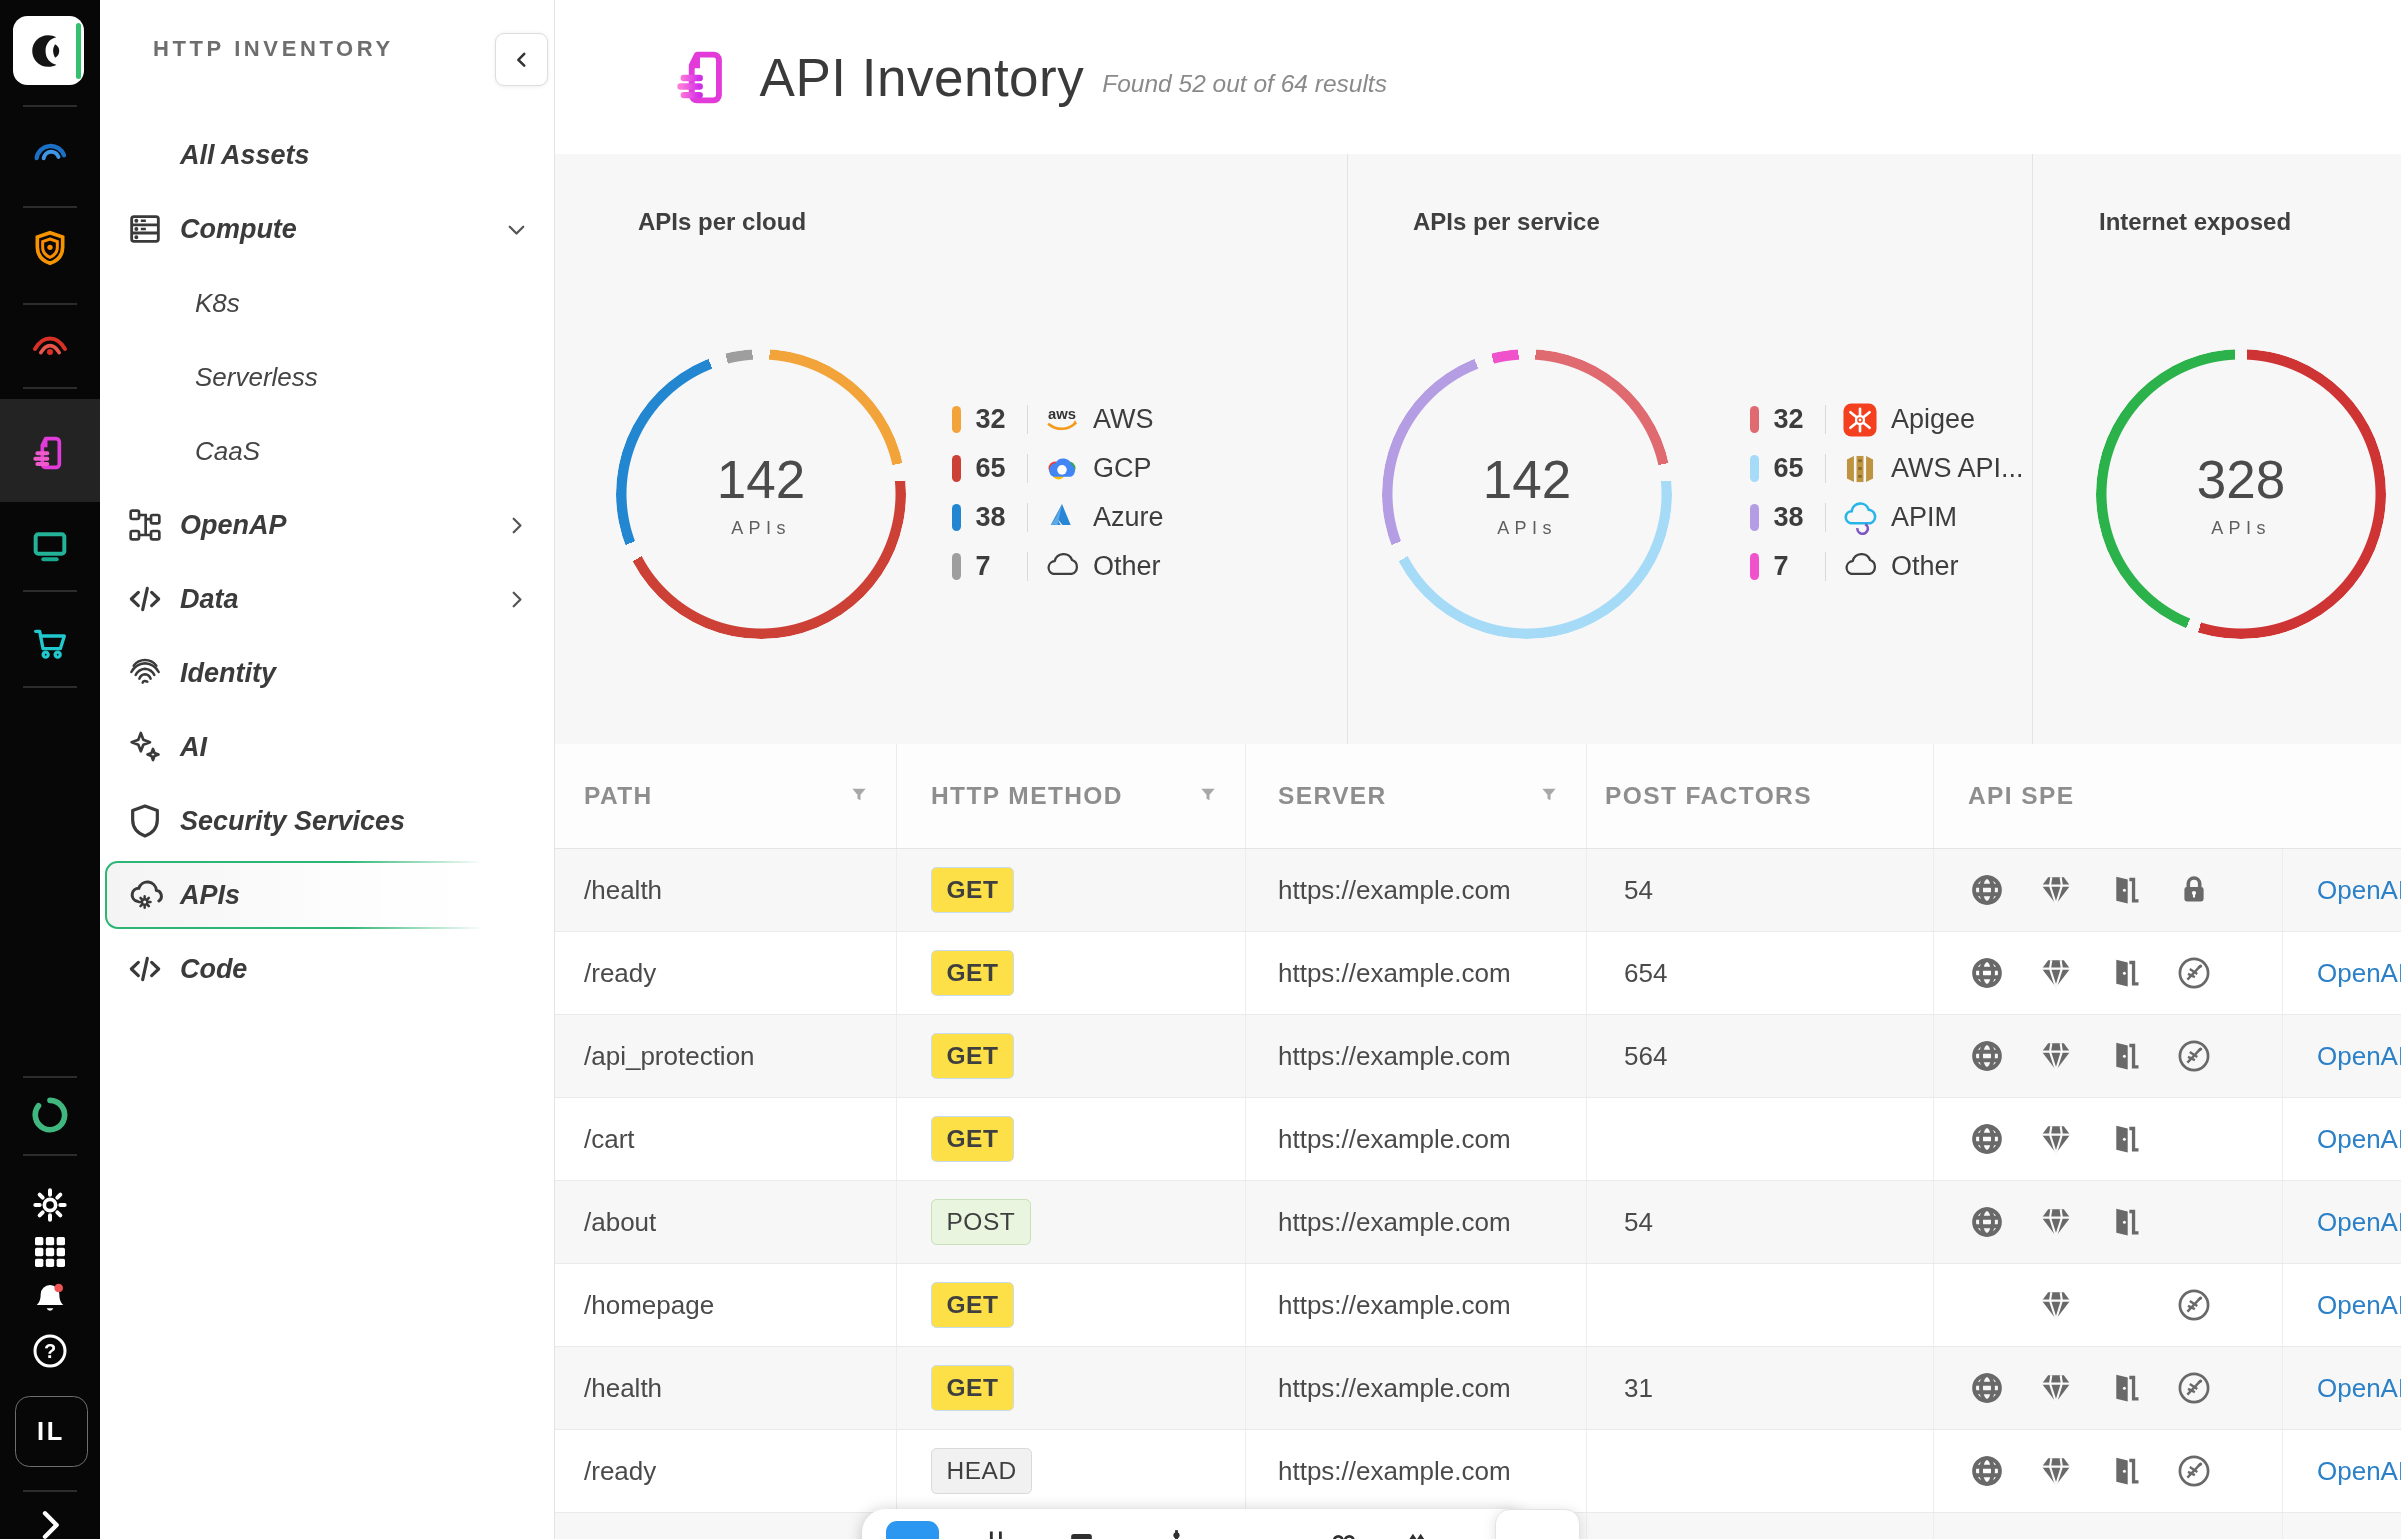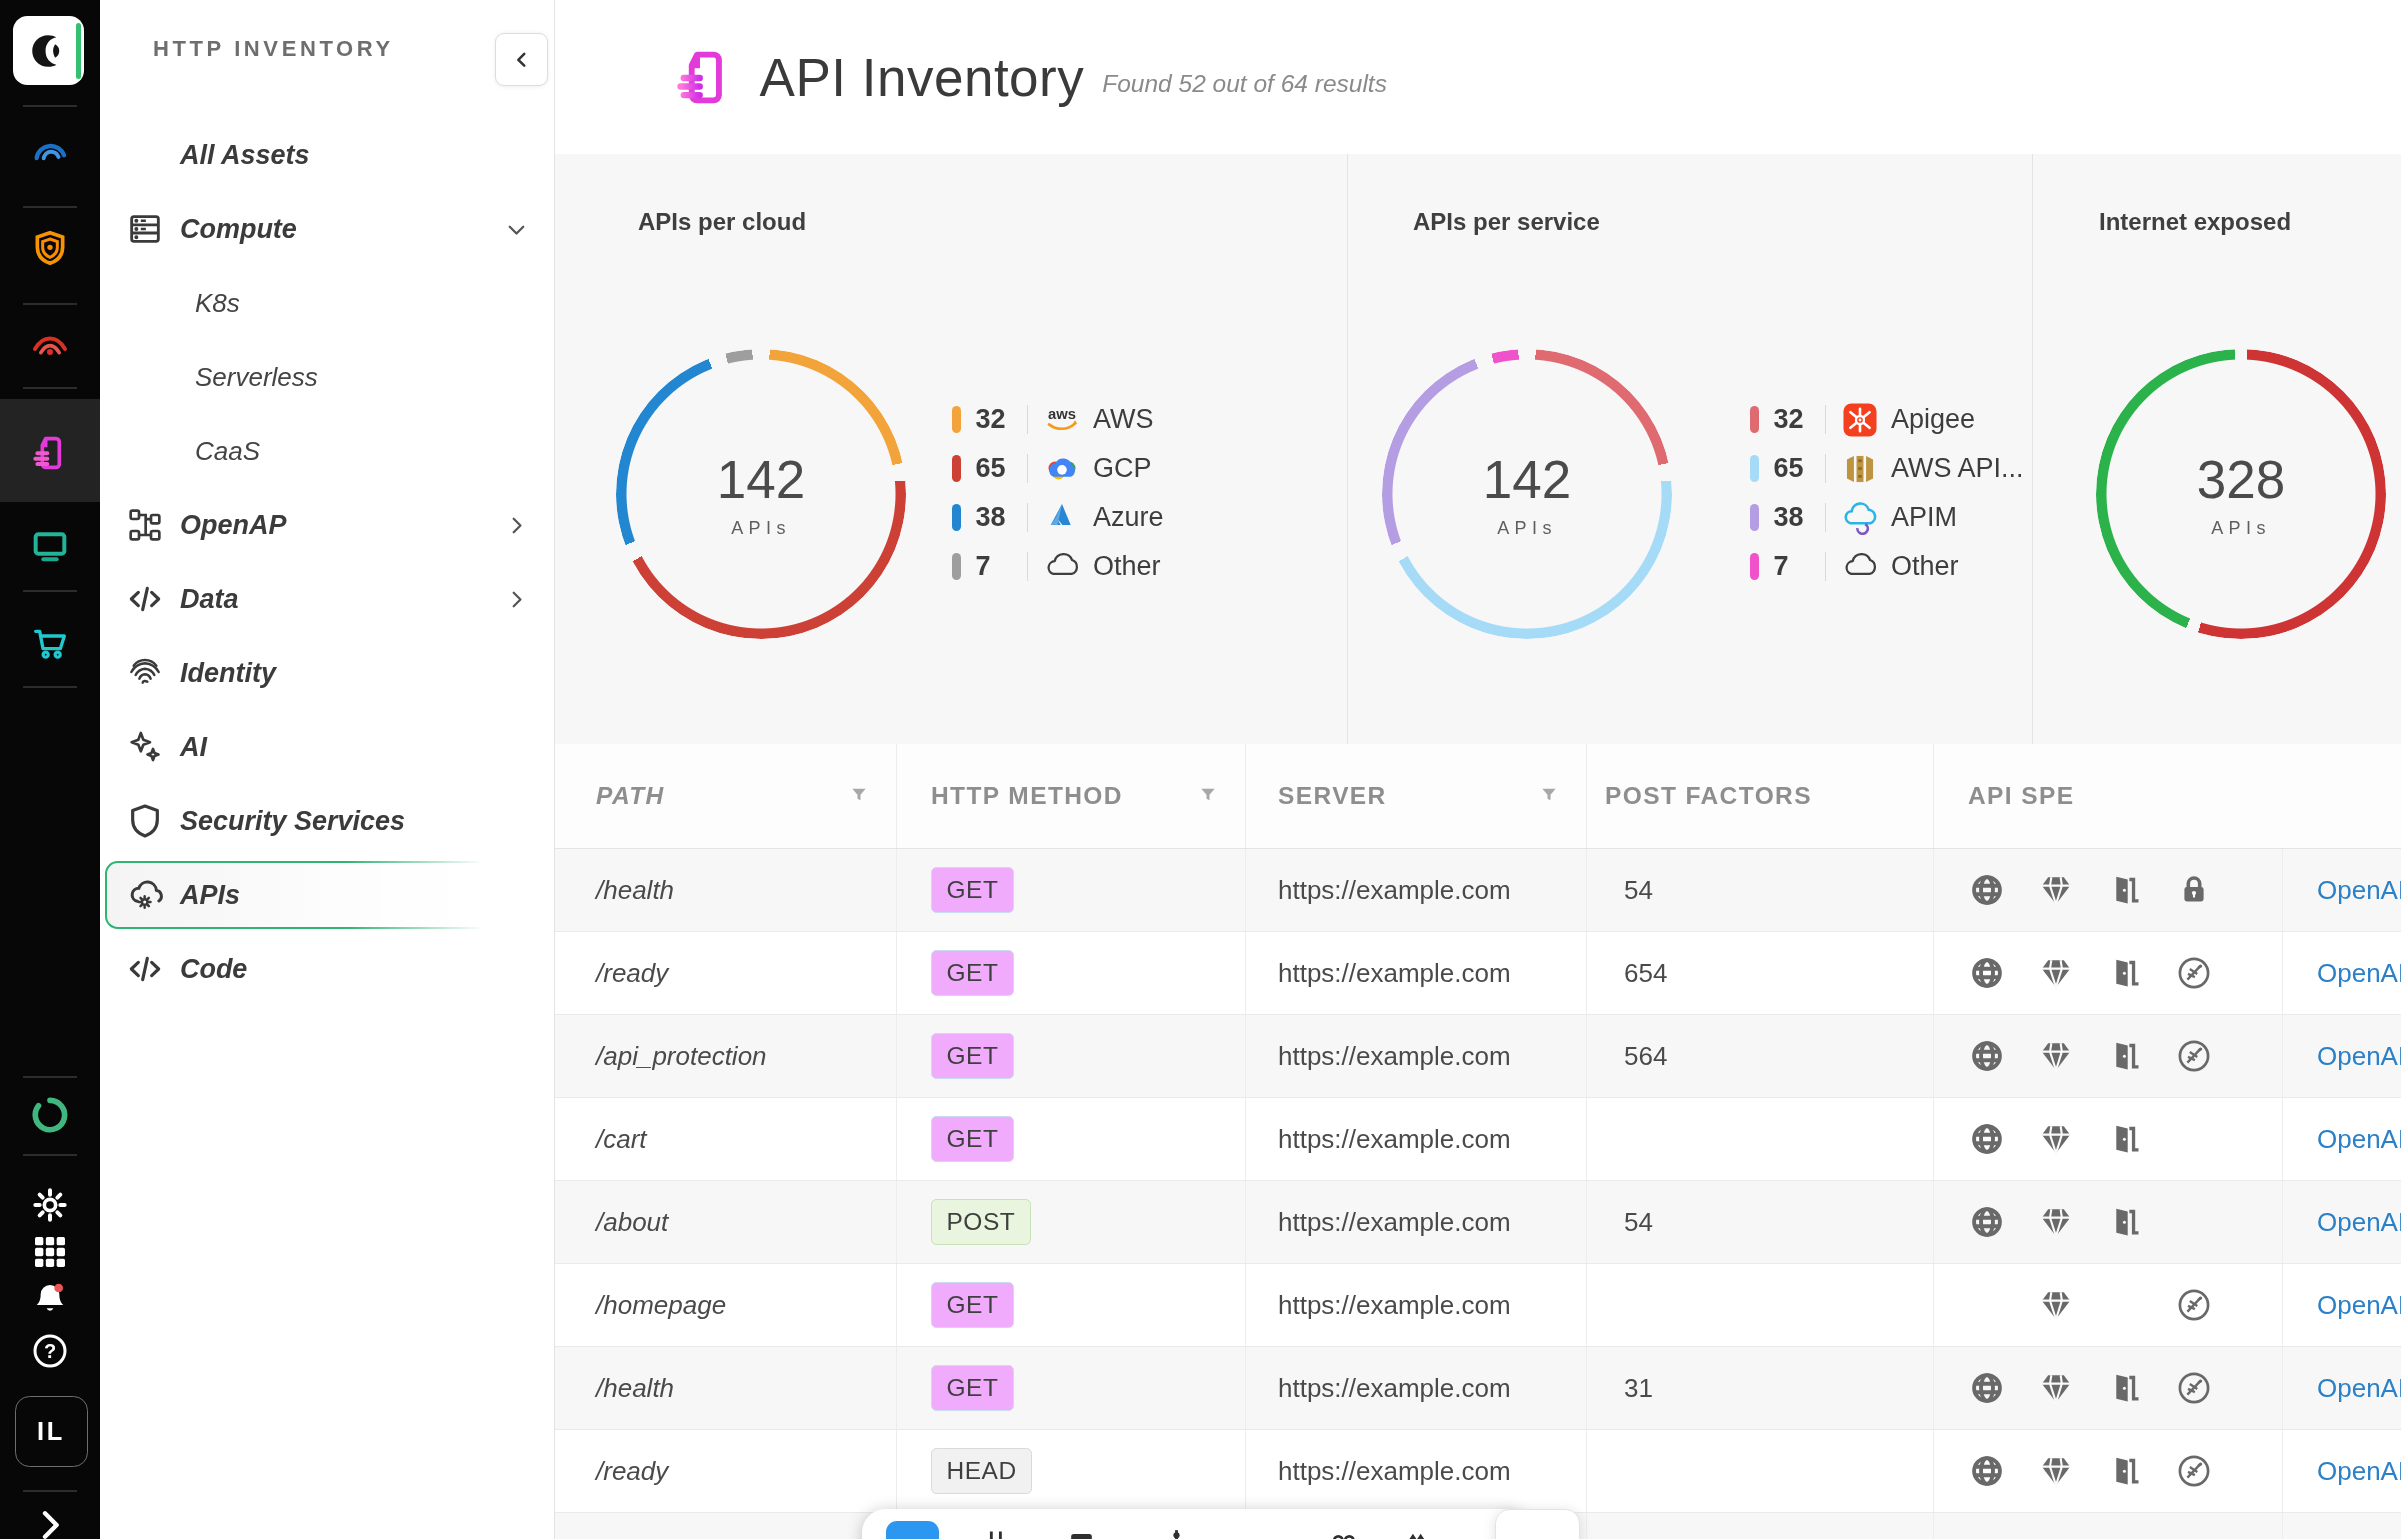--- a/index.html
+++ b/index.html
@@ -84,25 +84,25 @@
   #thead{display:grid;grid-template-columns:343px 349px 341px 347px 349px 118px;height:104px;background:#fdfdfd;border-bottom:0.9px solid #e4e4e4;}
   .th{display:flex;align-items:center;justify-content:space-between;border-right:0.9px solid #ececec;padding-right:27px;cursor:pointer;}
   .th.nb{border-right:none;}
   .th-label{font-size:24.5px;font-weight:700;letter-spacing:1.4px;color:#8e8e8e;white-space:nowrap;overflow:hidden;}
   .th svg.funnel{width:20px;height:20px;color:#a8a8a8;flex:none;}
   .tr{display:grid;grid-template-columns:343px 349px 341px 347px 349px 118px;height:82px;border-bottom:0.9px solid #eaeaea;}
   .tr.odd{background:#f7f7f7;}
   .tr.even{background:#fff;}
   .td{display:flex;align-items:center;border-right:0.9px solid #ededed;overflow:hidden;}
   .td.nb{border-right:none;}
-  .c0{padding-left:42px;font-style:italic;} .c1{padding-left:34px;} .c2{padding-left:32px;}
+  .c0{padding-left:30px;} .c1{padding-left:34px;} .c2{padding-left:32px;}
   .c3{padding-left:37px;} .c4{padding-left:18px;} .c5{padding-left:34px;}
   .cell-text{font-size:26px;color:#4a4a4a;white-space:nowrap;}
   .badge{font-size:24.5px;color:#3f3f3f;border:1.8px solid;border-radius:5.4px;padding:8.2px 14.5px;letter-spacing:0.5px;}
-  .m-get{background:#f0abfc;border-color:#c9dcee;}
+  .m-get{background:#fde047;border-color:#c9dcee;font-weight:bold;}
   .m-post{background:#e9f5df;border-color:#c8e2b8;}
   .m-head{background:#f1f1f1;border-color:#d9d9d9;}
   .risk-slot{width:69px;display:flex;align-items:center;justify-content:center;flex:none;color:#696969;}
   .risk-slot svg{width:36px;height:36px;}
   .spec-link{font-size:26px;color:#2b80c8;white-space:nowrap;cursor:pointer;}
 
   
   #float-bar{position:absolute;left:308px;top:1509px;width:620px;height:65px;border-radius:23.6px;background:#fff;
     box-shadow:0 1.8px 16.3px rgba(0,0,0,.22);z-index:6;display:flex;align-items:center;padding:0 23.6px;}
   .fb-primary{width:53px;height:42px;border-radius:11px;background:#2b97f0;flex:none;cursor:pointer;}

